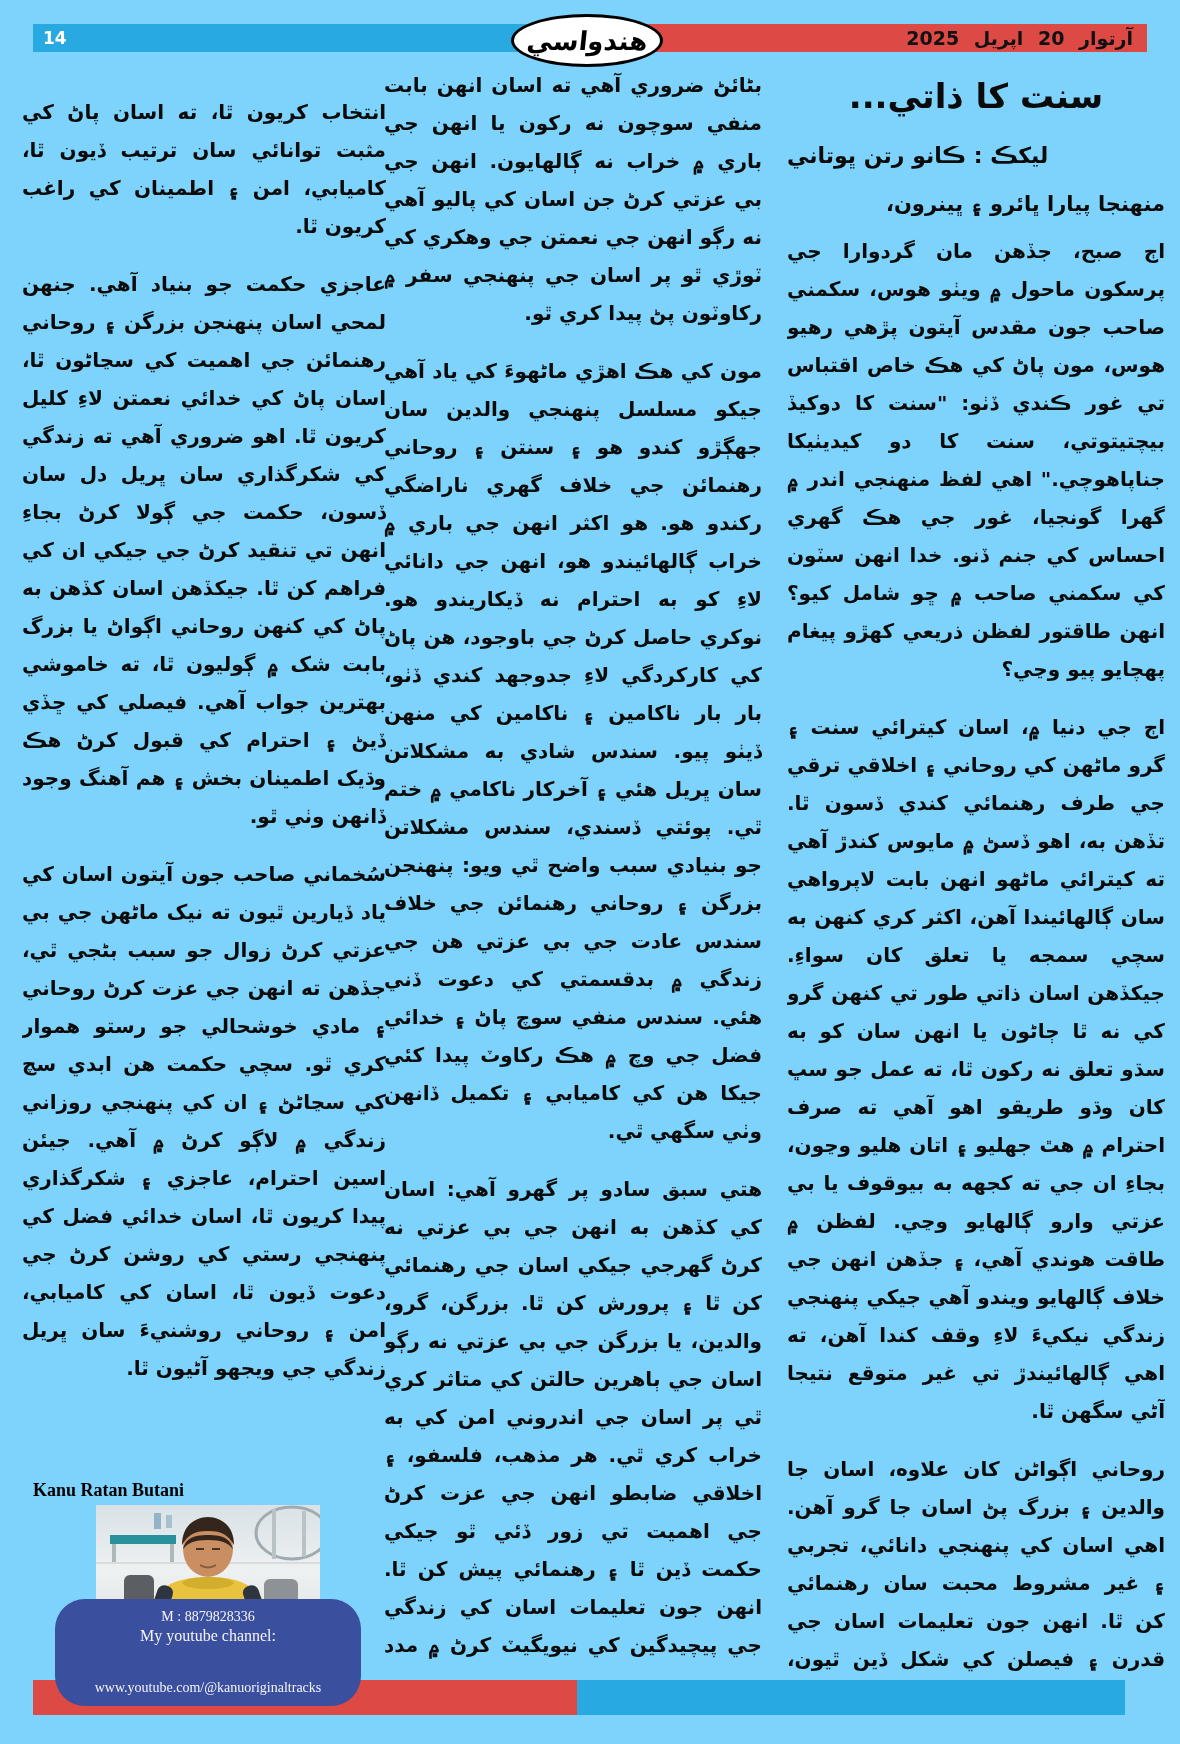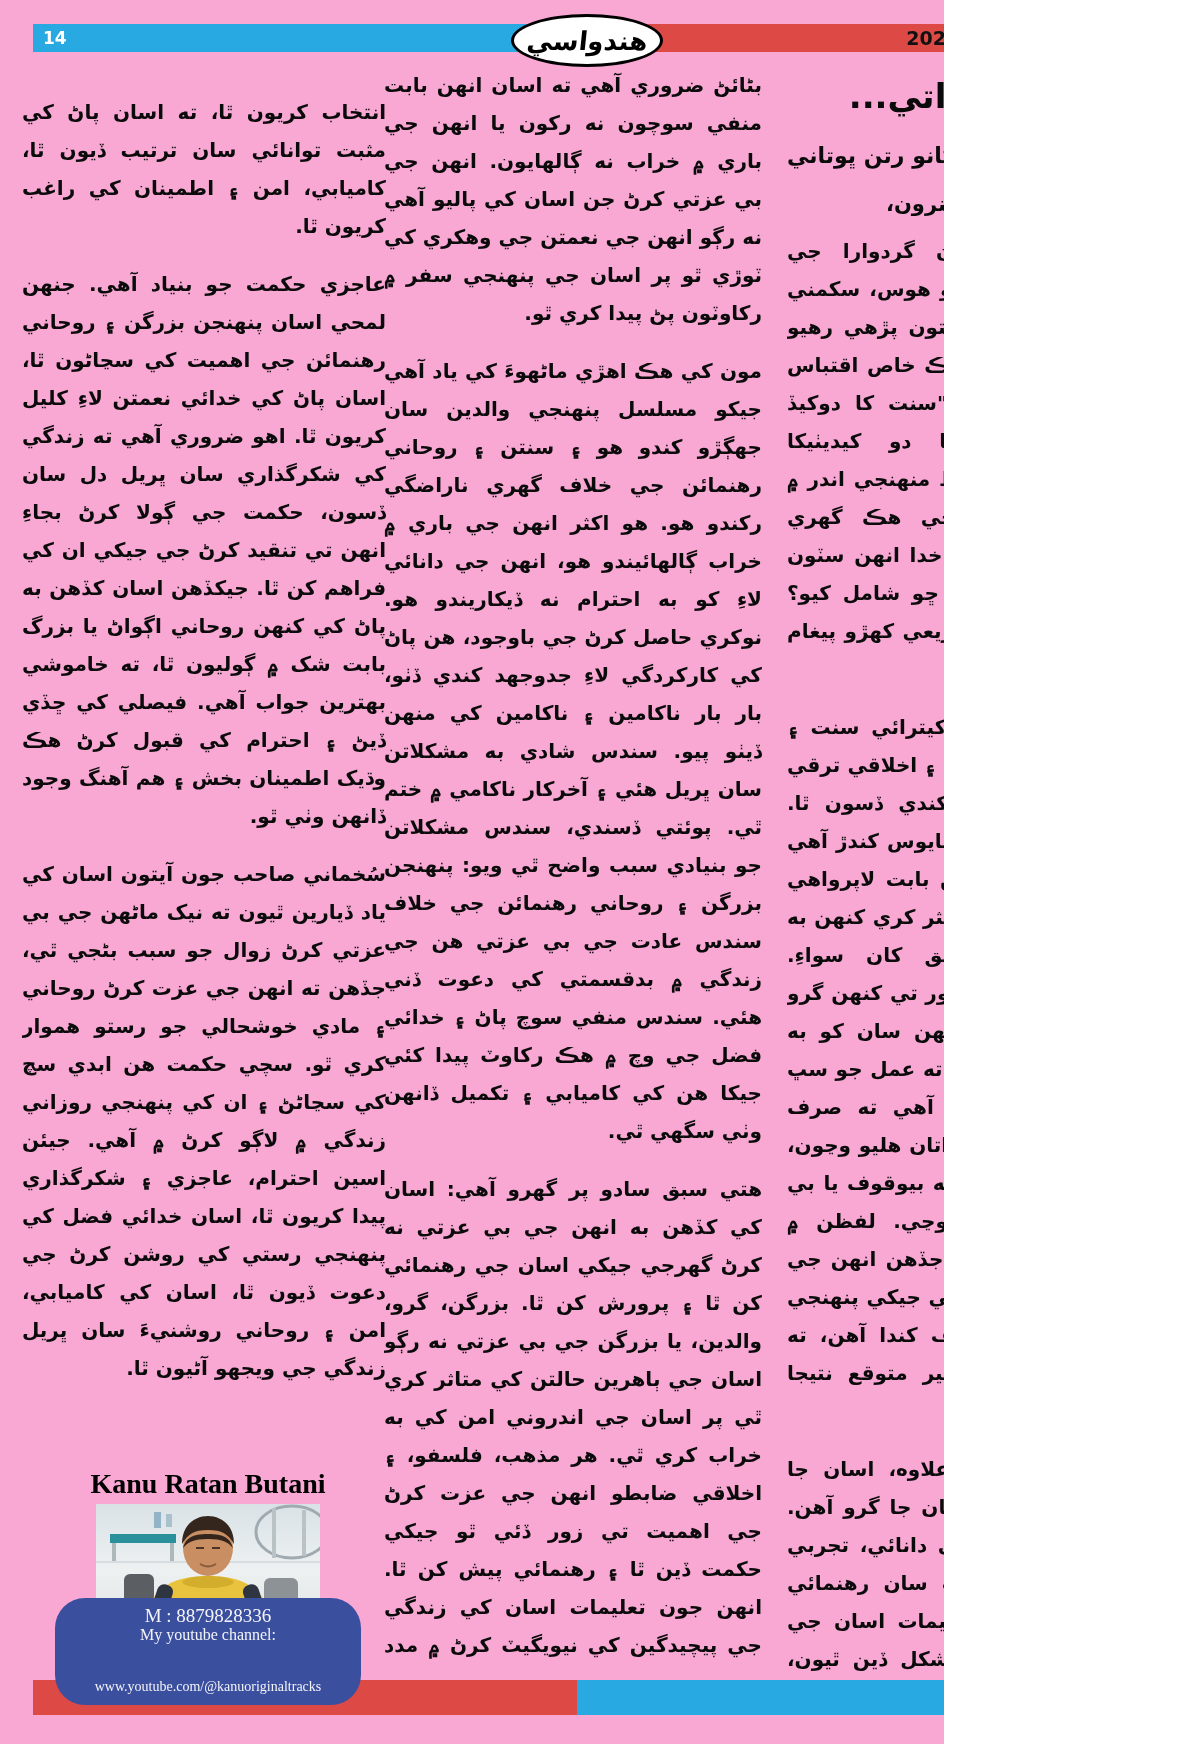--- a/index.html
+++ b/index.html
@@ -1,19 +1,19 @@
 <!DOCTYPE html>
 <html lang="sd"><head>
 <meta charset="utf-8">
 <style>
   html,body{margin:0;padding:0;background:#ffffff;}
   .page{
     position:relative;
-    width:944px;height:1744px;
-    background:#f9a8d4;
+    width:1180px;height:1744px;
+    background:#7dd3fc;
     overflow:hidden;
     font-family:"DejaVu Sans",sans-serif;
   }
   
   .header-bar{position:absolute;top:24px;left:33px;width:1114px;height:28px;}
   .header-blue{position:absolute;left:0;top:0;width:524px;height:28px;background:#29a9e1;}
   .header-red{position:absolute;left:524px;top:0;width:590px;height:28px;background:#dd4a46;}
   .page-number{
     position:absolute;left:10px;top:0;height:28px;display:flex;align-items:center;
     color:#ffffff;font-weight:bold;font-size:17px;
@@ -44,31 +44,31 @@
   .col-left{left:22px;width:364px;height:1330px;margin-top:27px;}
   .article-title{
     margin:4px 0 18px 0;text-align:center;
     font-size:34px;line-height:52px;font-weight:bold;
   }
   .article-byline{text-align:left;font-size:22px;line-height:32px;margin-bottom:16px;}
   .article-salutation{text-align:right;font-size:21px;line-height:32px;margin-bottom:12px;}
   
   .author-box{position:absolute;left:33px;top:1468px;width:350px;}
   .author-caption{
-    text-align:center;font-family:"Liberation Serif",serif;font-weight:bold;
-    font-size:28px;color:#000000;margin:0 auto 4px auto;
+    font-family:"Liberation Serif",serif;font-weight:bold;
+    font-size:18px;color:#000000;margin:12px auto 4px auto;
   }
   .author-photo{width:224px;height:122px;margin:0 auto;display:block;}
   .contact-pill{
     position:relative;margin:-28px auto 0 auto;width:294px;
     background:#3b4f9f;border-radius:30px;padding:8px 6px 9px 6px;
     text-align:center;color:#f4f4f8;font-family:"Liberation Serif",serif;z-index:2;
   }
   .contact-pill div{line-height:19px;}
-  .contact-mobile{font-size:19px;}
+  .contact-mobile{font-size:14px;}
   .contact-label{font-size:16px;}
   .contact-url{font-size:14px;margin-top:33px;}
   
   .footer-bar{position:absolute;top:1680px;left:33px;width:1092px;height:35px;}
   .footer-red{position:absolute;left:0;top:0;width:544px;height:35px;background:#dd4a46;}
   .footer-blue{position:absolute;left:544px;top:0;width:548px;height:35px;background:#29a9e1;}
 </style>
 </head>
 <body>
 

